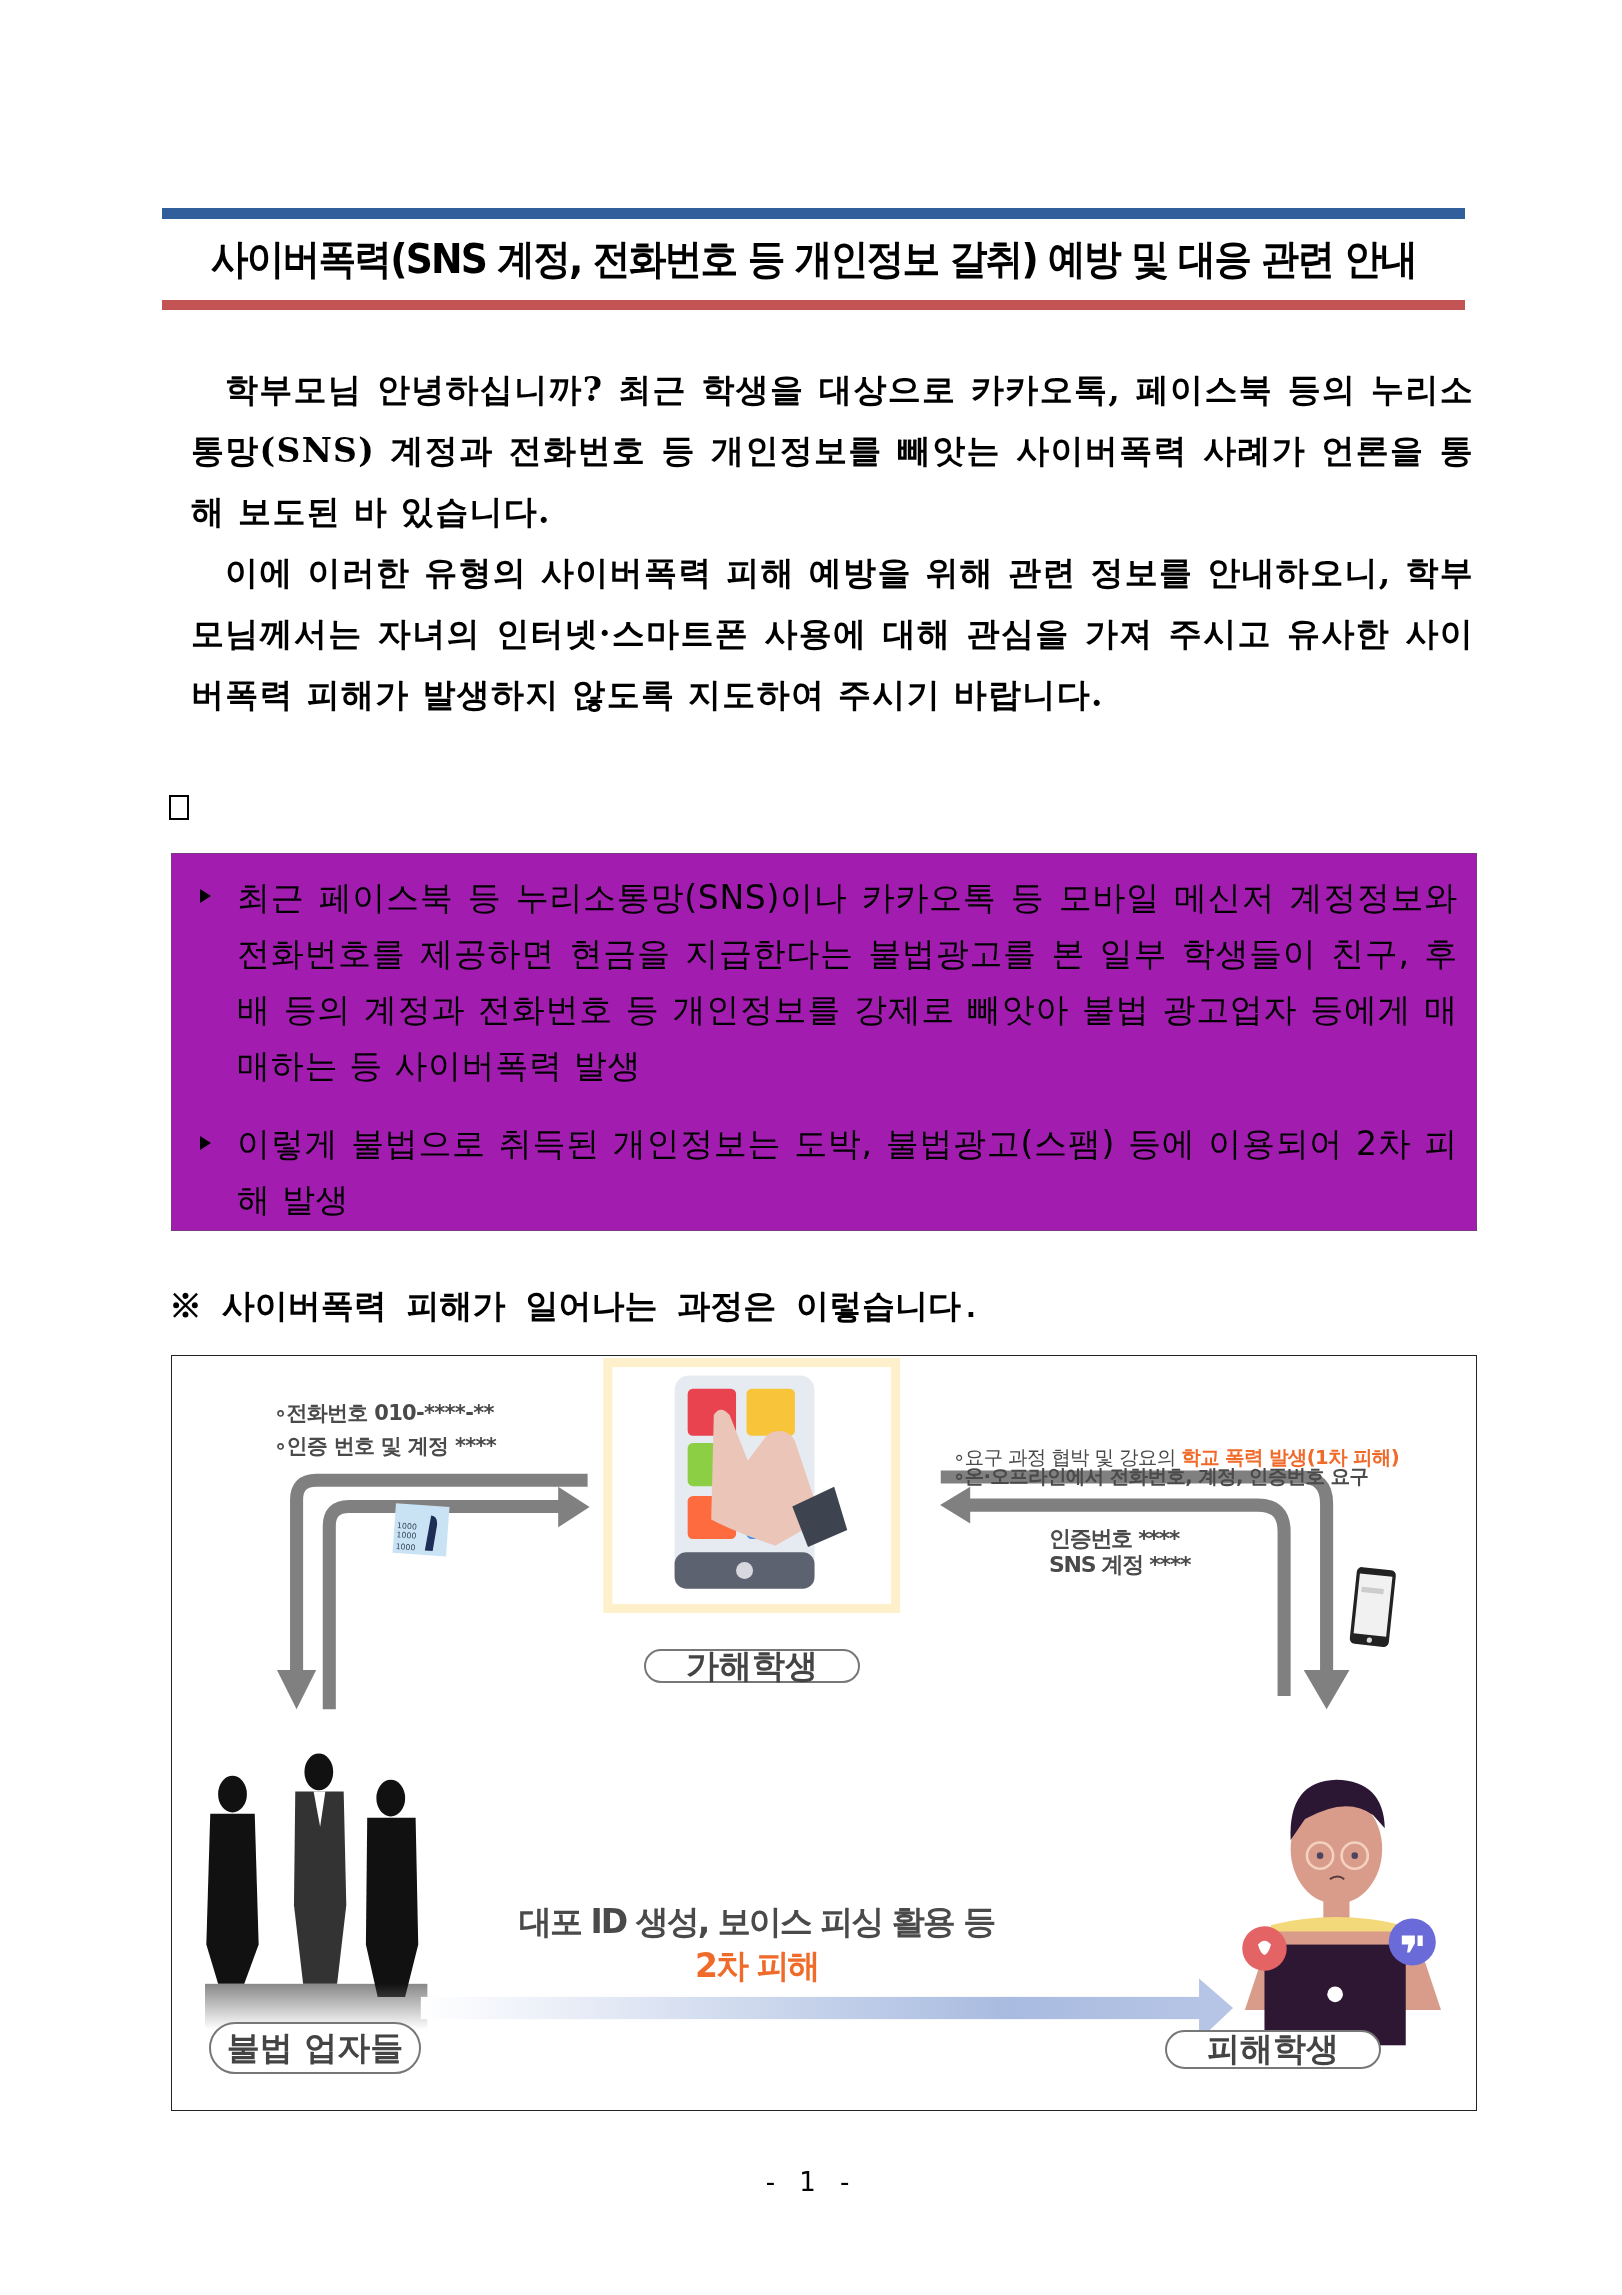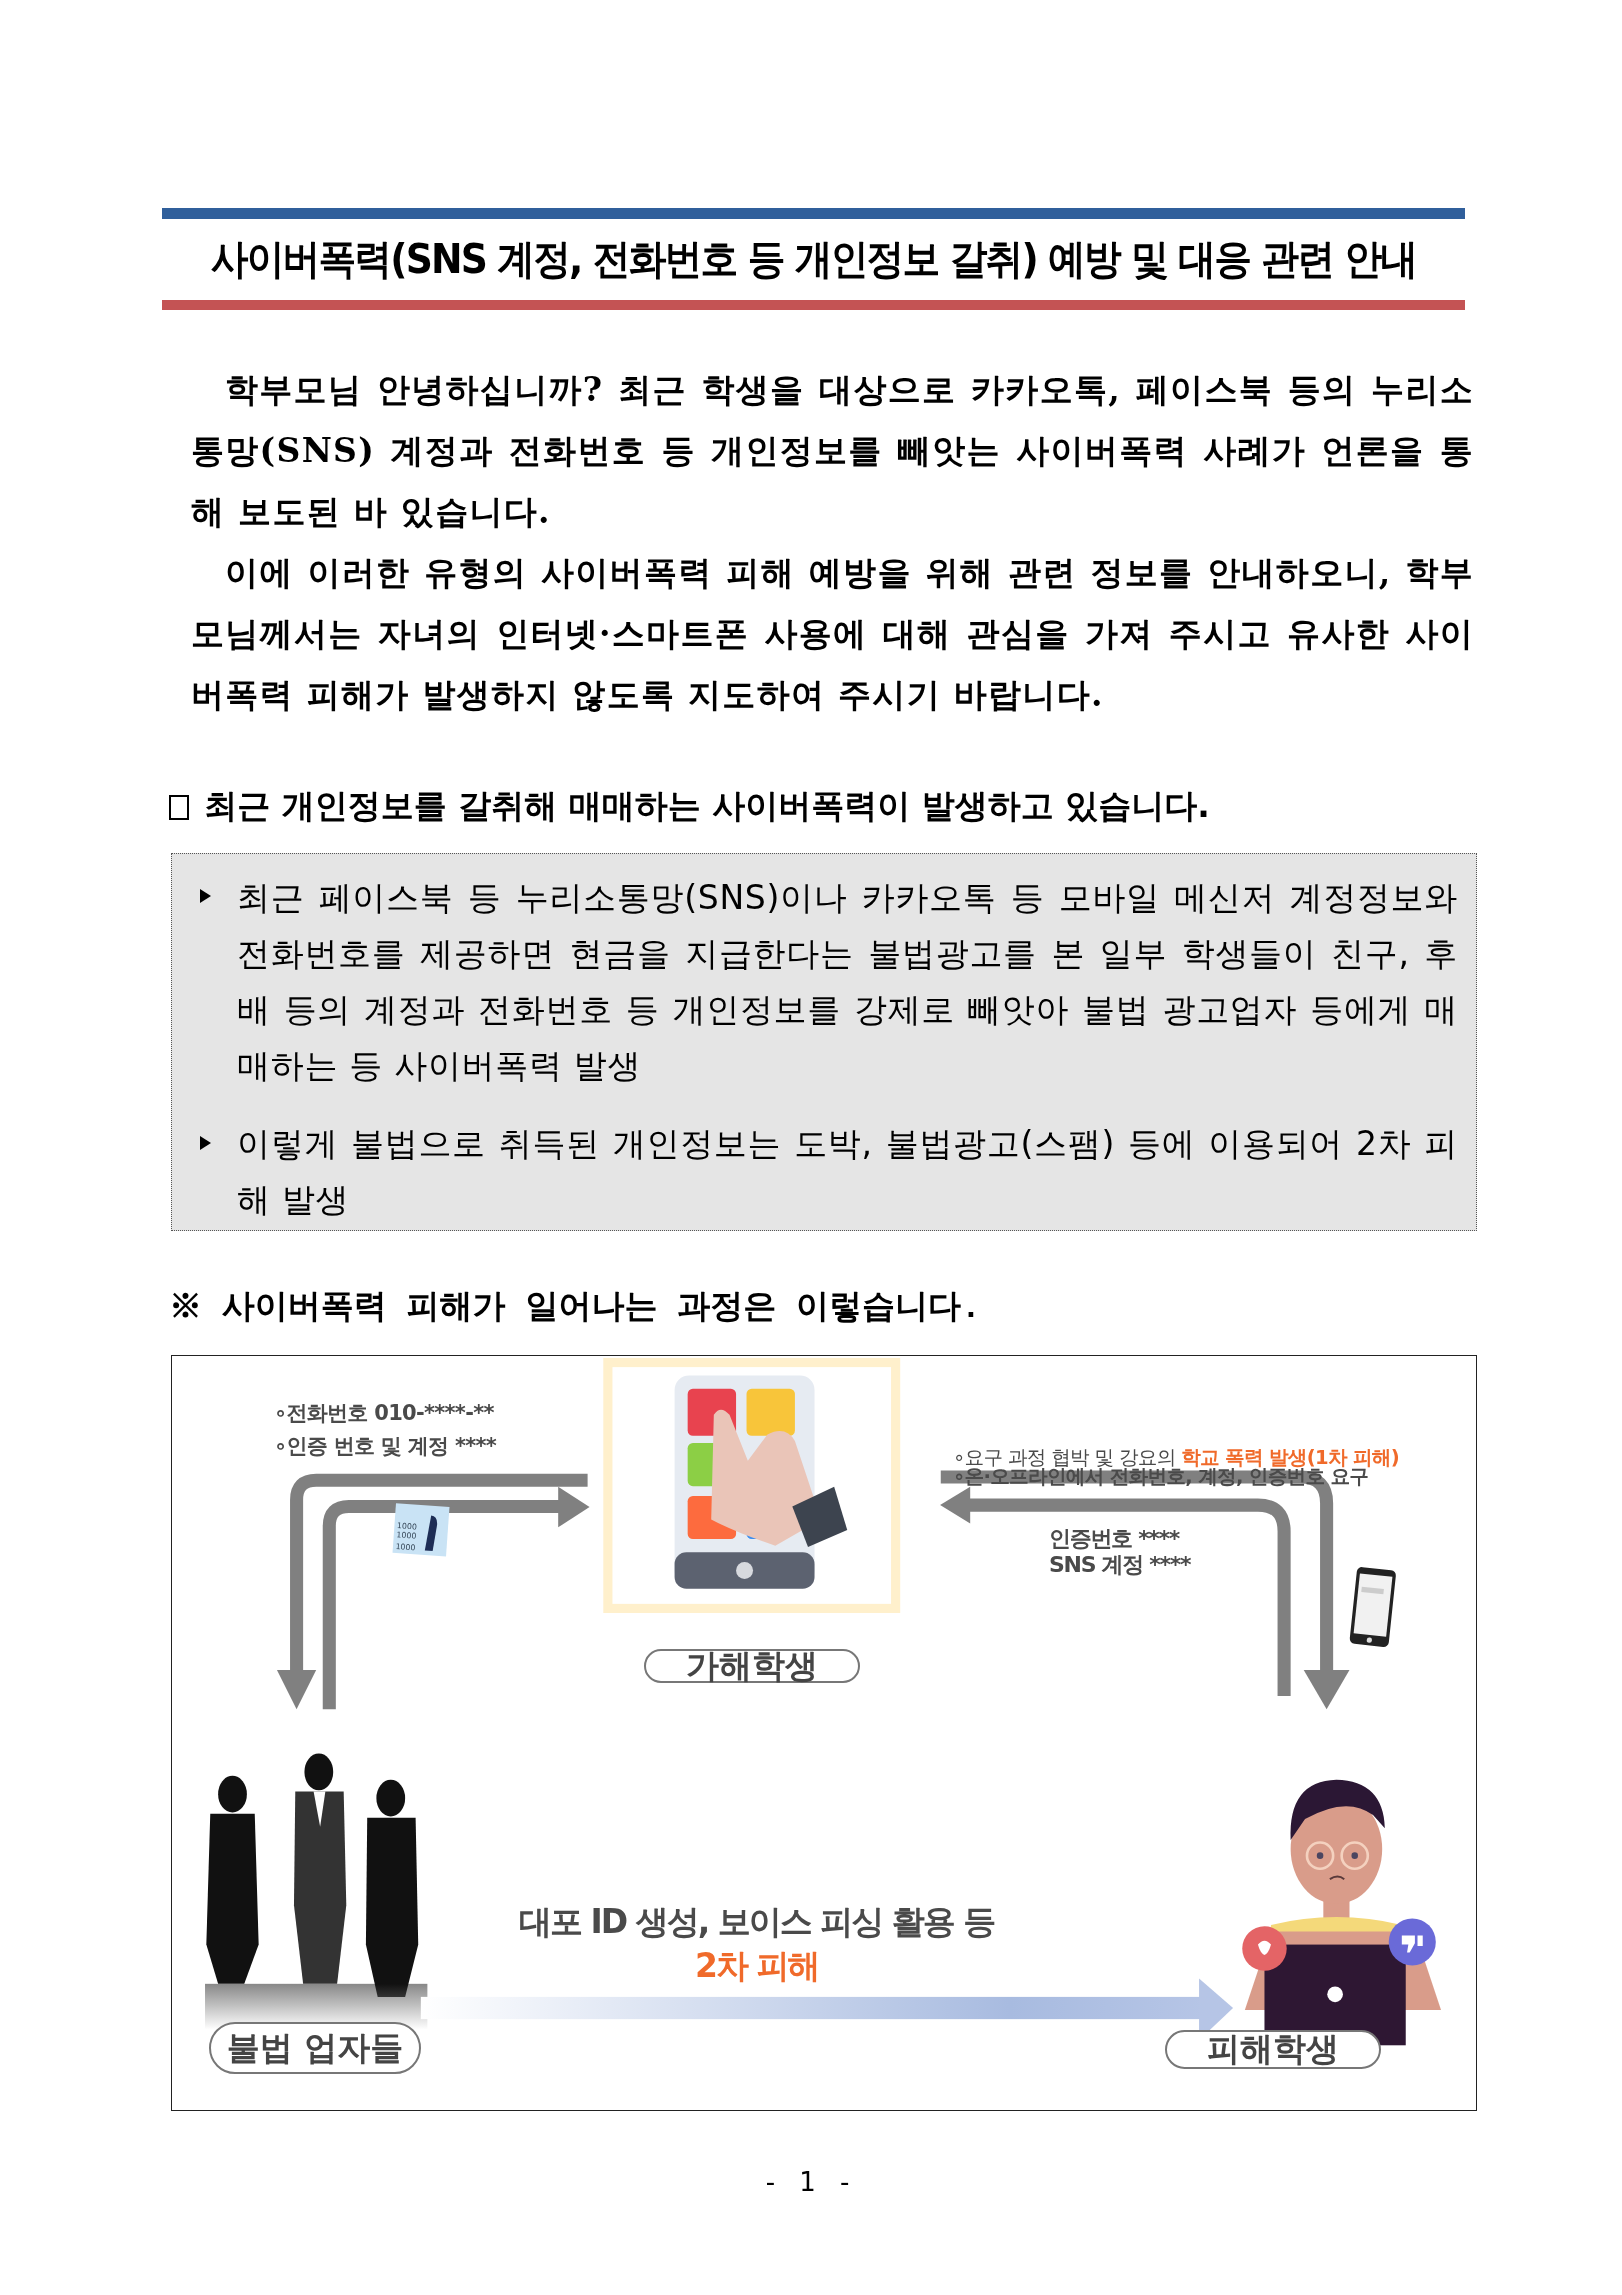--- a/index.html
+++ b/index.html
@@ -17,21 +17,21 @@
            font-family: "DejaVu Serif", "Liberation Serif", serif; font-weight: bold;
            font-size: 33px; line-height: 61px; text-align: justify; letter-spacing: 1.3px; }
   .intro p { margin: 0; text-indent: 34px; }
 
   .section1-heading { position: absolute; left: 169px; top: 783px; width: 1309px;
            font-weight: bold; font-size: 33px; line-height: 46px; white-space: nowrap; }
   .checkbox { display: inline-block; width: 19.6px; height: 25px; border: 2.6px solid #000;
               vertical-align: -2.6px; margin-right: 15.7px; box-sizing: border-box; }
 
   .highlight-box { position: absolute; left: 171px; top: 853px; width: 1306px; height: 378px;
-                   background: #e5e5e5; border: 1.3px dotted #555; box-sizing: border-box; }
+                   background: #a21caf; border: 1.3px dotted #555; box-sizing: border-box; }
   .bullet-item { position: absolute; left: 0; width: 1306px; }
   .bullet-arrow { position: absolute; left: 27.5px; width: 0; height: 0;
                   border-top: 7.9px solid transparent; border-bottom: 7.9px solid transparent;
                   border-left: 11.8px solid #000; }
   .bullet-text { position: absolute; left: 65px; width: 1221px;
                  font-family: "DejaVu Sans", sans-serif; font-size: 33px; line-height: 56px;
                  text-align: justify; letter-spacing: 0.7px; }
 
   .section2-heading { position: absolute; left: 169px; top: 1286px; width: 1309px;
            font-weight: bold; font-size: 33px; line-height: 46px; white-space: nowrap; font-family: Liberation Mono, monospace; }
@@ -57,21 +57,21 @@
   <div class="title">사이버폭력(SNS 계정, 전화번호 등 개인정보 갈취) 예방 및 대응 관련 안내</div>
   <div class="rule-bottom"></div>
 </div>
 
 <div class="intro">
   <p>학부모님 안녕하십니까? 최근 학생을 대상으로 카카오톡, 페이스북 등의 누리소통망(SNS) 계정과 전화번호 등 개인정보를 빼앗는 사이버폭력 사례가 언론을 통해 보도된 바 있습니다.</p>
   <p>이에 이러한 유형의 사이버폭력 피해 예방을 위해 관련 정보를 안내하오니, 학부모님께서는 자녀의 인터넷·스마트폰 사용에 대해 관심을 가져 주시고 유사한 사이버폭력 피해가 발생하지 않도록 지도하여 주시기 바랍니다.</p>
 </div>
 
 <div class="section1-heading">
-  <span class="checkbox"></span><span>최근 개인정보를 갈취해 매매하는 사이버폭력이 발생하고 있습니다.</span>
+  <span class="checkbox"></span>
 </div>
 
 <div class="highlight-box">
   <div class="bullet-item" style="top:15.7px;">
     <span class="bullet-arrow" style="top:19.6px;"></span>
     <div class="bullet-text">최근 페이스북 등 누리소통망(SNS)이나 카카오톡 등 모바일 메신저 계정정보와 전화번호를 제공하면 현금을 지급한다는 불법광고를 본 일부 학생들이 친구, 후배 등의 계정과 전화번호 등 개인정보를 강제로 빼앗아 불법 광고업자 등에게 매매하는 등 사이버폭력 발생</div>
   </div>
   <div class="bullet-item" style="top:262px;">
     <span class="bullet-arrow" style="top:19.6px;"></span>
     <div class="bullet-text">이렇게 불법으로 취득된 개인정보는 도박, 불법광고(스팸) 등에 이용되어 2차 피해 발생</div>

